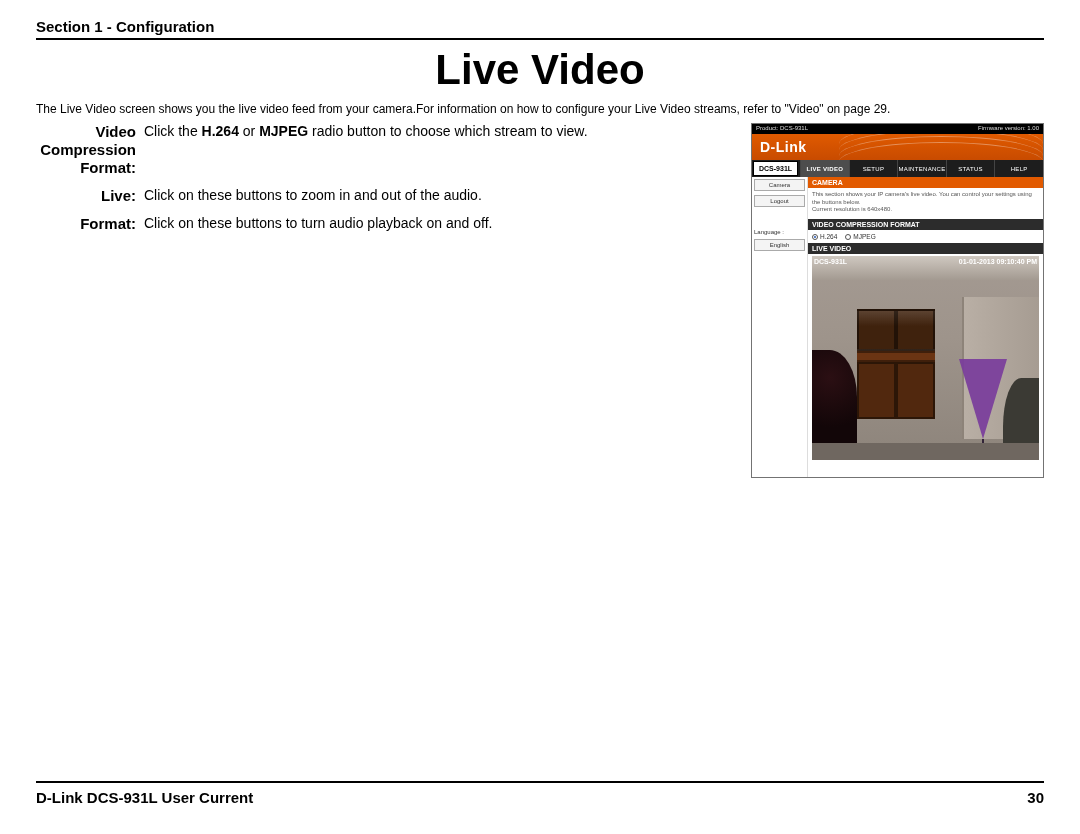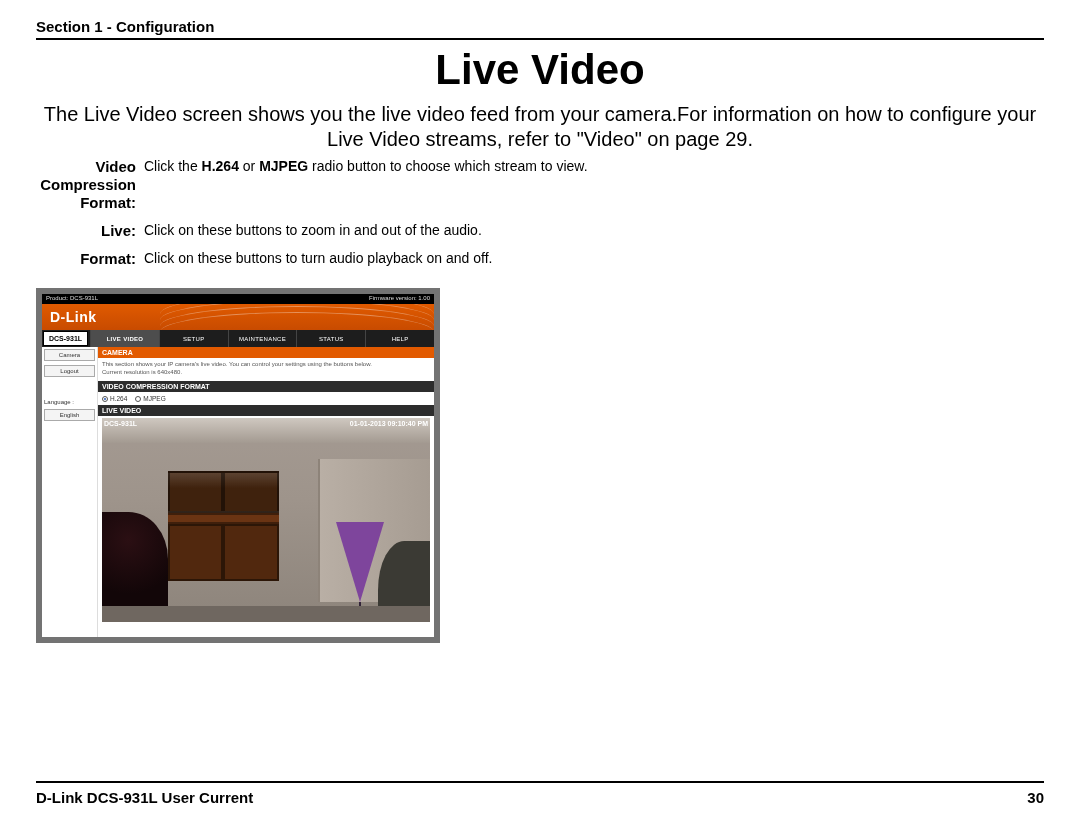--- a/index.html
+++ b/index.html
@@ -19,43 +19,42 @@
     padding-bottom: 3px;
     margin-bottom: 6px;
   }
   .title {
     text-align: center;
     font-size: 42px;
     font-weight: 700;
     margin: 6px 0 8px 0;
   }
   .intro {
-    font-size: 20px;
+    font-size: 12px;
     line-height: 1.25;
     margin-bottom: 6px;
-    text-align: center;
-  }
-  .content-row { display: flex; gap: 10px; flex-direction: column; }
+  }
+  .content-row { display: flex; gap: 10px; }
   .defs { flex: 1; }
   .def { display: flex; margin-bottom: 10px; }
   .def-label {
     width: 108px;
     min-width: 108px;
     text-align: right;
     font-weight: 700;
     font-size: 15px;
     padding-right: 8px;
     line-height: 1.2;
   }
   .def-text { font-size: 14px; line-height: 1.25; }
   .def-text b { font-weight: 700; }
   .ui-shot {
-    width: 404px;
+    width: 293px;
     height: 355px;
-    border: 6px solid #737373;
+    border: 1px solid #737373;
     background: #eee;
     display: flex;
     flex-direction: column;
     font-size: 7px;
     color: #ddd;
   }
   .ui-topbar {
     background: #000;
     height: 10px;
     display: flex;

